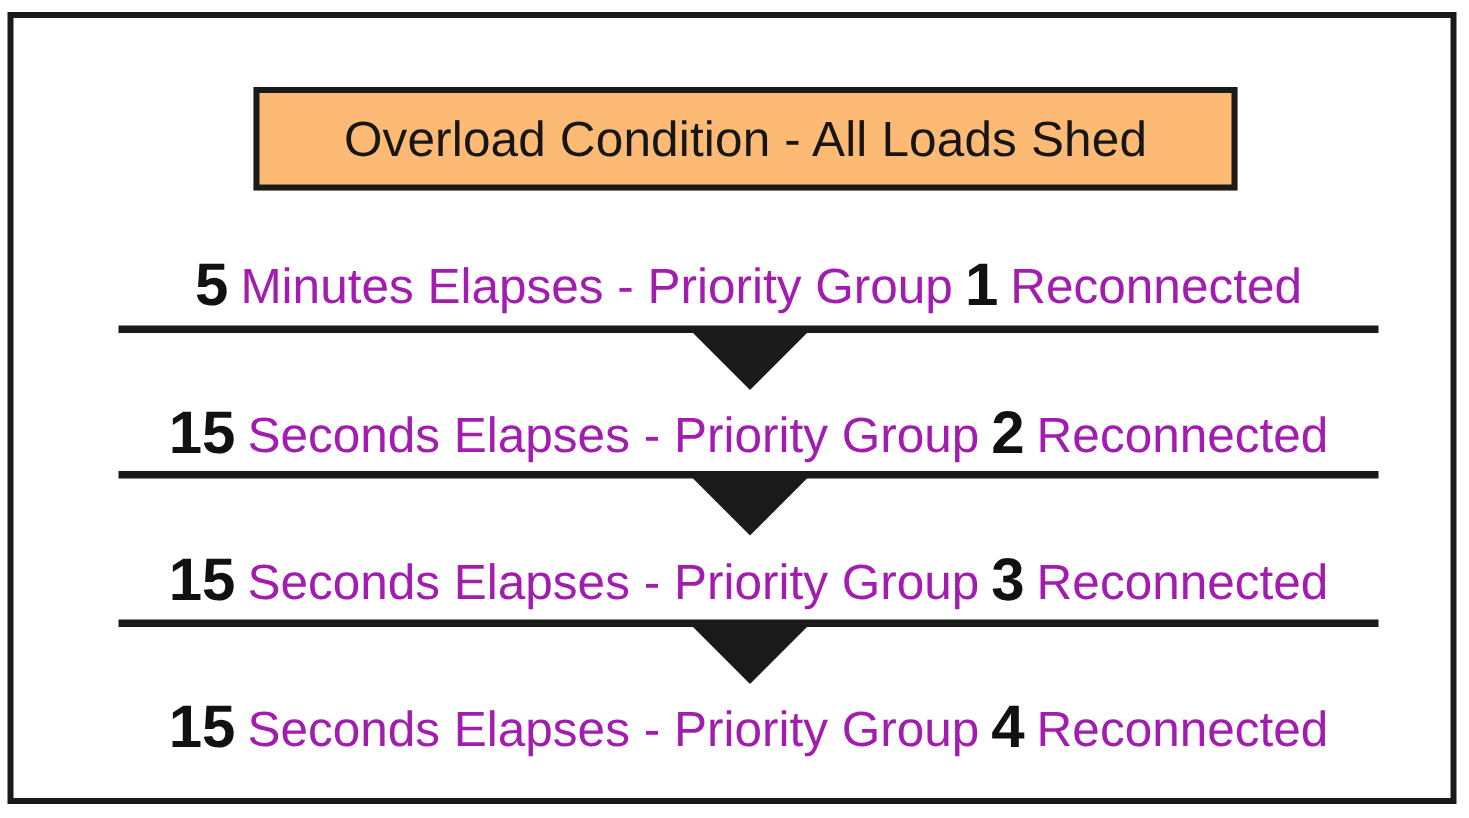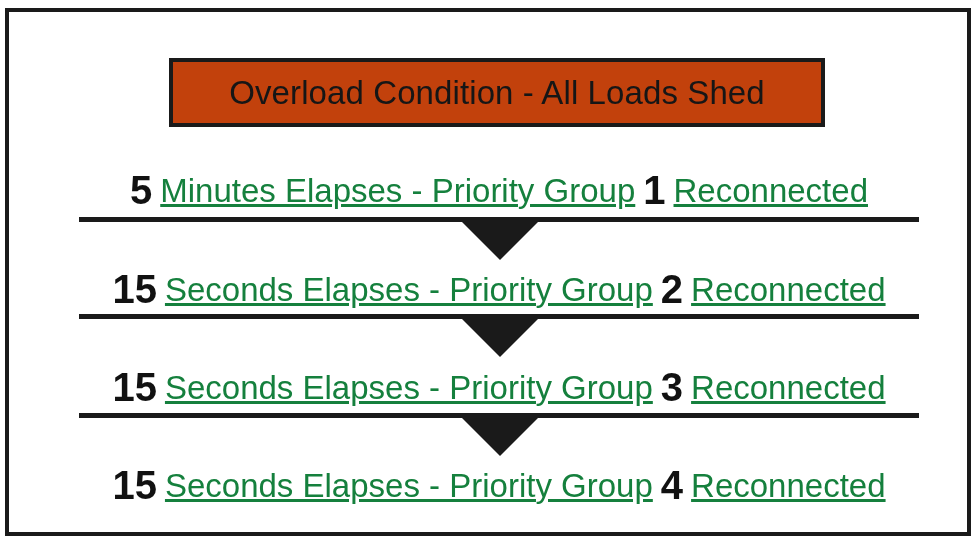--- a/index.html
+++ b/index.html
@@ -35,21 +35,21 @@
 
   
   .title-box {
     position: absolute;
     left: 160px;
     top: 46px;
     width: 656px;
     height: 69px;
     border: 4px solid #1a1a1a;
     box-sizing: border-box;
-    background: #c2410c;
+    background: #fdba74;
     display: flex;
     align-items: center;
     justify-content: center;
   }
   .title-text {
     font-size: 33px;
     font-weight: 400;
     color: #161616;
     letter-spacing: 0.1px;
     white-space: nowrap;
@@ -68,23 +68,22 @@
   }
   .step-row .num {
     font-size: 40px;
     font-weight: bold;
     color: #111111;
     line-height: 1;
   }
   .step-row .txt {
     font-size: 33px;
     font-weight: 400;
-    color: #15803d;
+    color: #a21caf;
     line-height: 1;
-    text-decoration: underline;
   }
   .sp { display: inline-block; width: 8px; }
 
   .row-1 { top: 152px; }
   .row-2 { top: 251px; }
   .row-3 { top: 349px; }
   .row-4 { top: 447px; }
 
   
   .sep-line {

